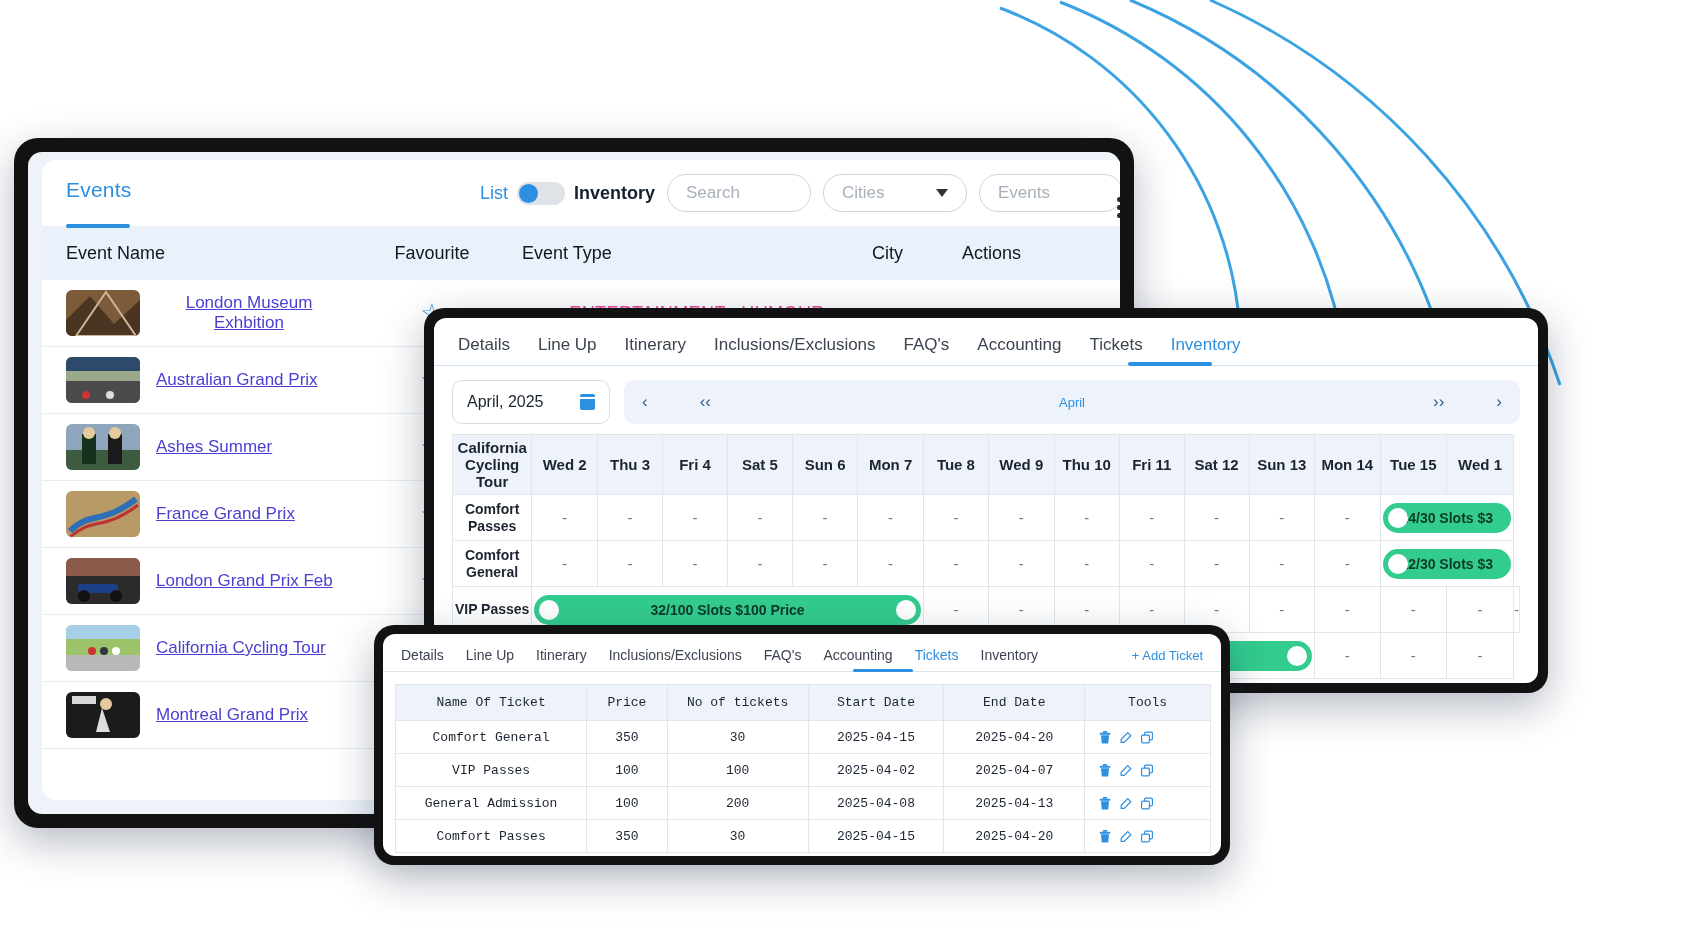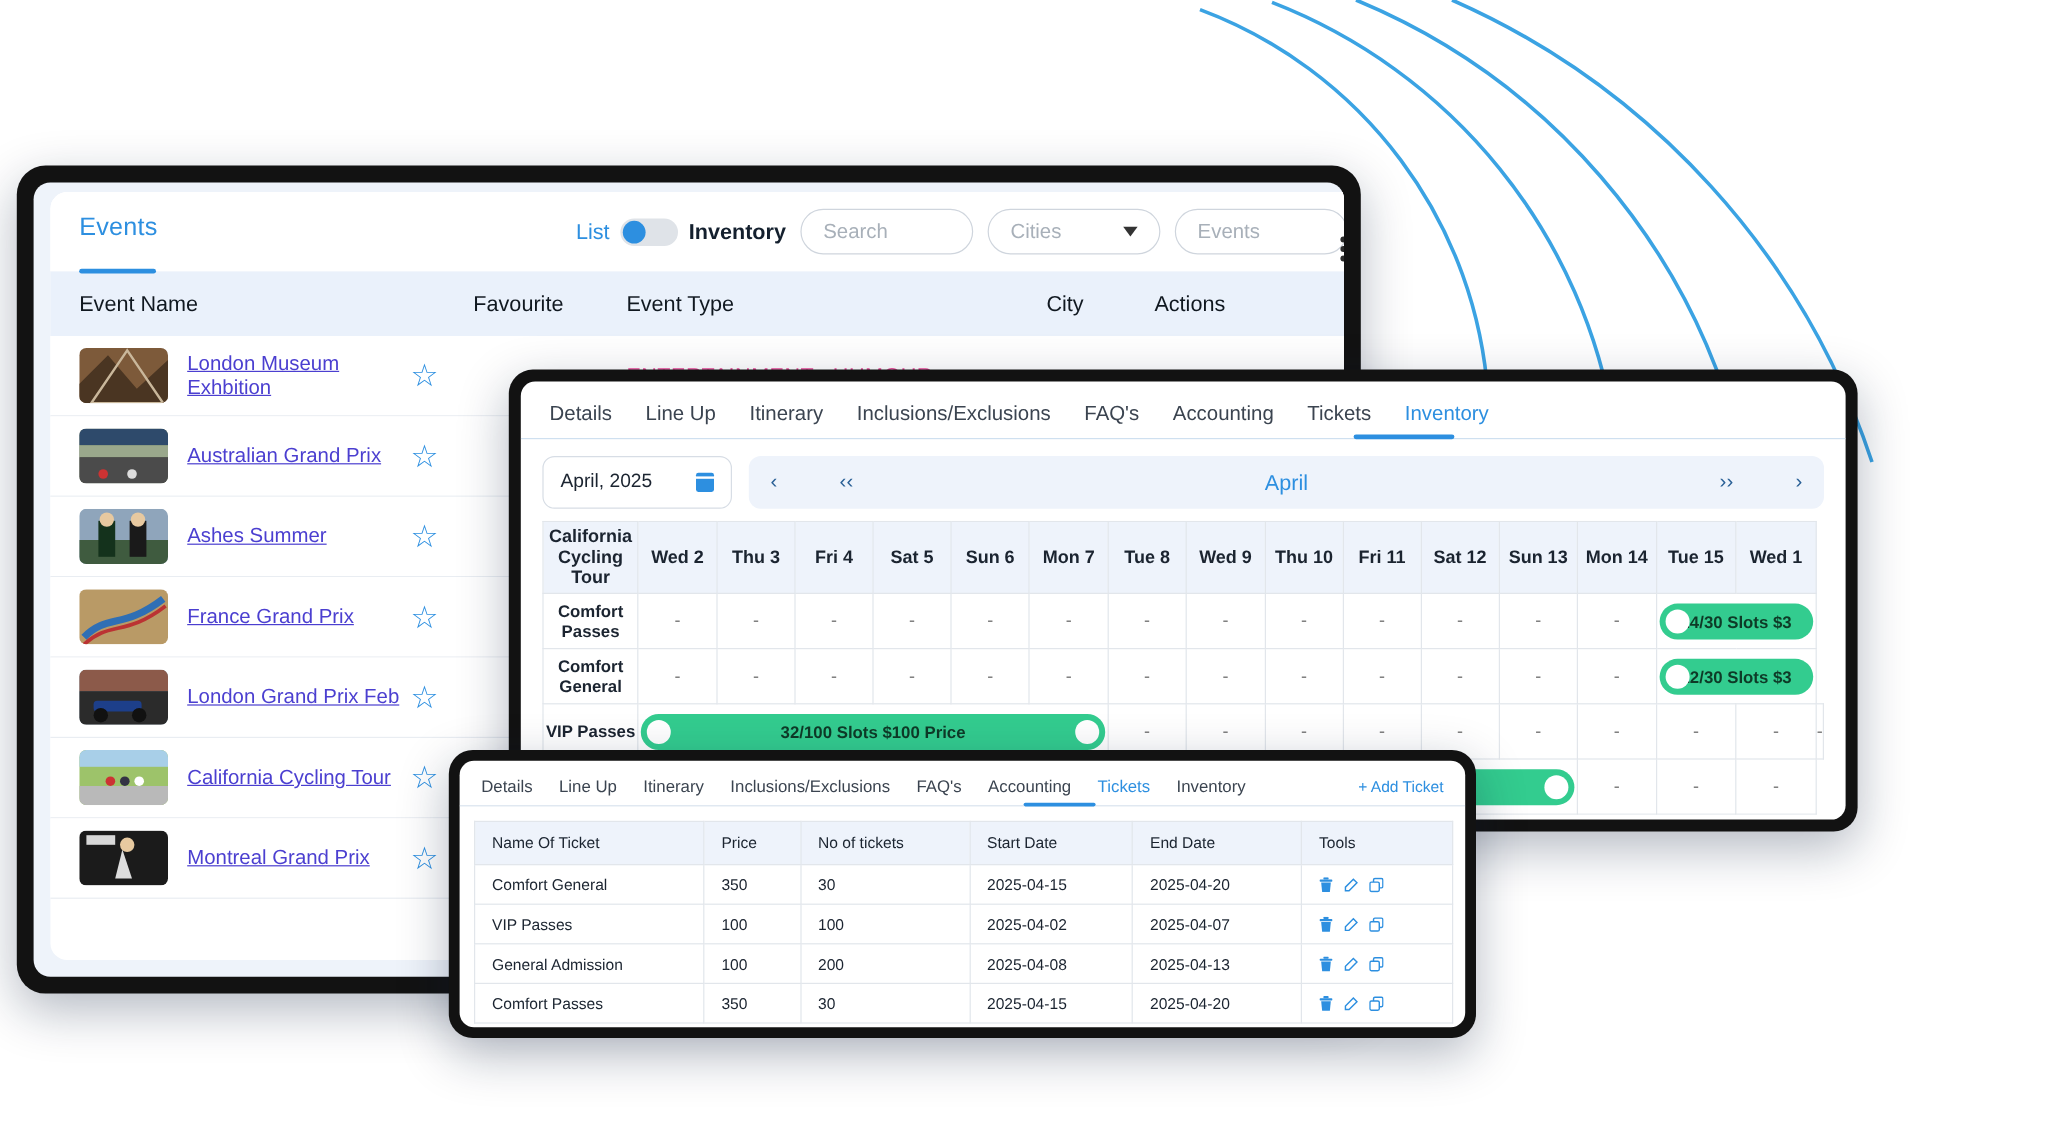--- a/index.html
+++ b/index.html
@@ -85,21 +85,21 @@
     display:flex; align-items:center; height:54px; background:#eaf1fb;
     font-size:18px; color:#101820;
   }
   .th-name { width:300px; padding-left:24px; }
   .th-fav  { width:180px;text-align:center; }
   .th-type { width:350px; }
   .th-city { width:90px; }
   .th-act  { width:160px; }
   .trow {
     display:flex; align-items:center; height:67px;
-    border-bottom:1px solid #e9edf2; background:#fff;
+    border-bottom:1px solid #e9edf2; background:#fff;text-align:center;
   }
   .ev-cell { width:300px; display:flex; align-items:center; padding-left:24px; gap:16px; }
   .thumb { width:74px; height:46px; border-radius:6px; flex:0 0 auto; overflow:hidden; }
   .ev-link { color:#4b3fd0; font-size:17px; text-decoration:underline; cursor:pointer; }
   .fav-cell { width:180px; }
   .star { font-size:26px; color:#2d8fe0; cursor:pointer; line-height:1; }
   .type-cell { width:350px; color:#ec4899; font-size:18px; letter-spacing:.4px;text-decoration:underline; }
   .city-cell { width:90px; color:#2d8fe0; font-size:14px; }
   .act-cell { width:160px; }
 
@@ -133,21 +133,21 @@
     padding:0 14px; font-size:16px; color:#1b2430; background:#fff;
   }
   .cal-ic { width:15px; height:16px; background:#2d8fe0; border-radius:2px; position:relative; }
   .cal-ic::before{content:"";position:absolute;top:3px;left:0;right:0;height:2px;background:#fff;}
   .navbar {
     flex:1; height:44px; background:#eef3fb; border-radius:10px;
     display:flex; align-items:center; padding:0 18px; position:relative;
     color:#2d6fb5; font-size:16px;
   }
   .navbar .nv { cursor:pointer; font-size:17px; color:#2a6096; }
-  .navbar .month { position:absolute; left:0; right:0; text-align:center; color:#2d8fe0; font-size:18px; }
+  .navbar .month { position:absolute; left:0; right:0; text-align:center; color:#2d8fe0; font-size:13px; }
   .nv-l2 { margin-left:52px; }
   .nv-r2 { margin-left:auto; }
   .nv-r1 { margin-left:52px; }
 
   
   .grid-wrap { padding:0 18px; overflow:hidden; }
   .gtable { border-collapse:collapse; table-layout:fixed; }
   .gtable th, .gtable td {
     border:1px solid #e2e6eb; height:46px; text-align:center;
     font-size:15px; color:#1b2430;
@@ -180,21 +180,21 @@
   }
   .tabs3 .t { padding-bottom:8px; cursor:pointer; white-space:nowrap; }
   .tabs3 .t.active { color:#2d8fe0; }
   .tabs3 .t.active::after {
     content:""; position:absolute; bottom:-1px; left:470px; height:3px; width:60px;
     background:#2d8fe0; border-radius:2px;
   }
   .add-ticket { margin-left:auto; color:#2d8fe0; font-size:13px; padding-bottom:8px; cursor:pointer; }
 
   .ttable { width:816px; margin:12px 12px 0 12px; border-collapse:collapse; table-layout:fixed; }
-  .ttable th, .ttable td { border:1px solid #e2e6eb; text-align:left; padding:0 14px; height:33px; font-size:13px; color:#1b2430; }
+  .ttable th, .ttable td { border:1px solid #e2e6eb; text-align:center; padding:0 14px; height:33px; font-size:13px; color:#1b2430;font-family:Liberation Mono, monospace; }
   .ttable thead th { background:#eef3fb; font-weight:400; height:36px; }
   .c-name{width:190px;} .c-price{width:80px;} .c-num{width:140px;}
   .c-sd{width:135px;} .c-ed{width:140px;} .c-tools{width:125px;}
   .tools { display:flex; gap:9px; align-items:center; color:#2d8fe0; }
   .tool-ic { cursor:pointer; display:flex; }
 </style>
 </head>
 <body>
 
 <div id="stage">

